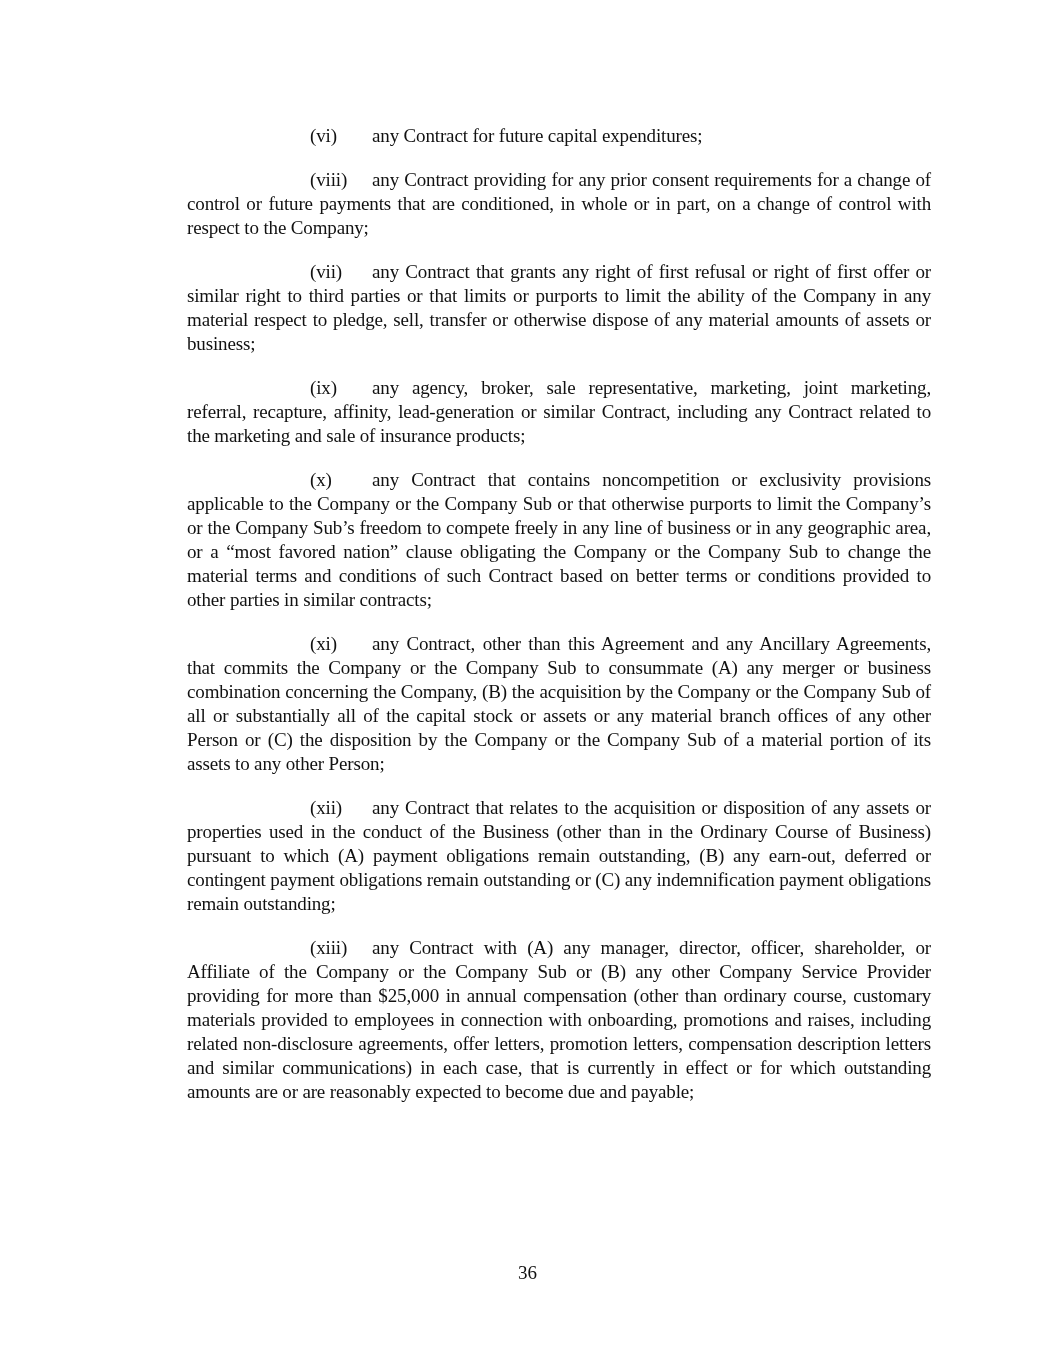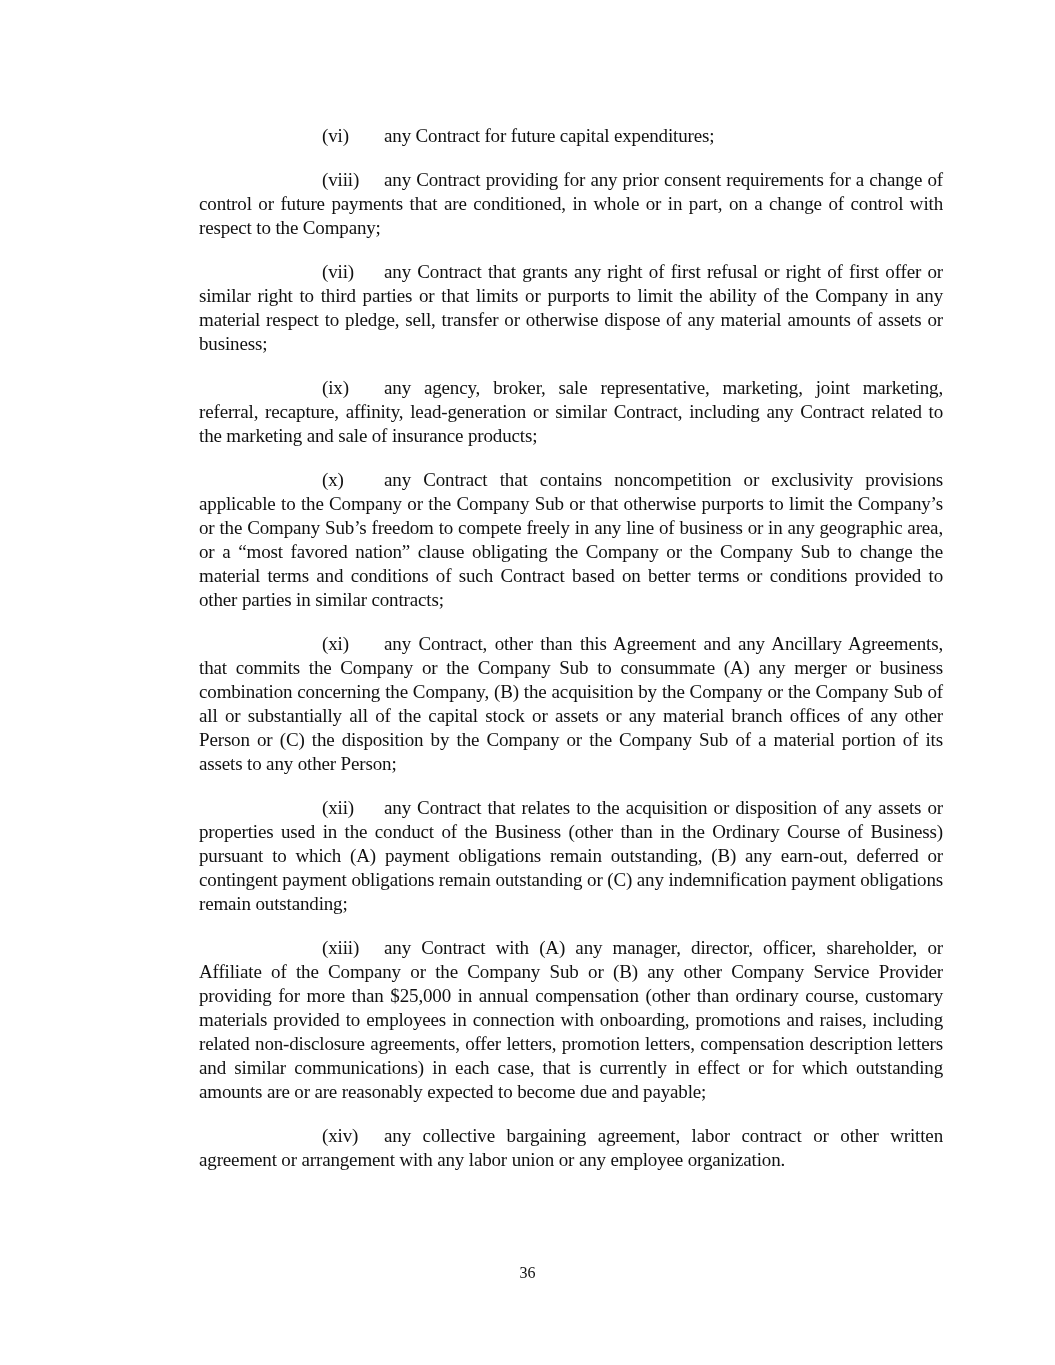--- a/index.html
+++ b/index.html
@@ -10,21 +10,21 @@
   body {
     width: 1055px;
     height: 1365px;
     position: relative;
     overflow: hidden;
     font-family: "Liberation Serif", "DejaVu Serif", serif;
     color: #111111;
   }
   .page {
     position: absolute;
-    left: 199px;
+    left: 187px;
     top: 124px;
     width: 744px;
   }
   .para {
     font-size: 19px;
     line-height: 24px;
     text-align: justify;
     margin: 0 0 20px 0;
     letter-spacing: -0.15px;
   }
@@ -35,21 +35,21 @@
   .para .label {
     display: inline-block;
     width: 62px;
   }
   .page-number {
     position: absolute;
     top: 1262px;
     left: 0;
     width: 1055px;
     text-align: center;
-    font-size: 16px;
+    font-size: 19px;
     line-height: 22px;
   }
 </style>
 </head>
 <body>
 
 <div class="page">
   <p class="para"><span class="first-indent"></span><span class="label">(vi)</span><span>any Contract for future capital expenditures;</span></p>
 
   <p class="para"><span class="first-indent"></span><span class="label">(viii)</span><span>any Contract providing for any prior consent requirements for a change of control or future payments that are conditioned, in whole or in part, on a change of control with respect to the Company;</span></p>
@@ -59,16 +59,15 @@
   <p class="para"><span class="first-indent"></span><span class="label">(ix)</span><span>any agency, broker, sale representative, marketing, joint marketing, referral, recapture, affinity, lead-generation or similar Contract, including any Contract related to the marketing and sale of insurance products;</span></p>
 
   <p class="para"><span class="first-indent"></span><span class="label">(x)</span><span>any Contract that contains noncompetition or exclusivity provisions applicable to the Company or the Company Sub or that otherwise purports to limit the Company’s or the Company Sub’s freedom to compete freely in any line of business or in any geographic area, or a “most favored nation” clause obligating the Company or the Company Sub to change the material terms and conditions of such Contract based on better terms or conditions provided to other parties in similar contracts;</span></p>
 
   <p class="para"><span class="first-indent"></span><span class="label">(xi)</span><span>any Contract, other than this Agreement and any Ancillary Agreements, that commits the Company or the Company Sub to consummate (A) any merger or business combination concerning the Company, (B) the acquisition by the Company or the Company Sub of all or substantially all of the capital stock or assets or any material branch offices of any other Person or (C) the disposition by the Company or the Company Sub of a material portion of its assets to any other Person;</span></p>
 
   <p class="para"><span class="first-indent"></span><span class="label">(xii)</span><span>any Contract that relates to the acquisition or disposition of any assets or properties used in the conduct of the Business (other than in the Ordinary Course of Business) pursuant to which (A) payment obligations remain outstanding, (B) any earn-out, deferred or contingent payment obligations remain outstanding or (C) any indemnification payment obligations remain outstanding;</span></p>
 
   <p class="para"><span class="first-indent"></span><span class="label">(xiii)</span><span>any Contract with (A) any manager, director, officer, shareholder, or Affiliate of the Company or the Company Sub or (B) any other Company Service Provider providing for more than $25,000 in annual compensation (other than ordinary course, customary materials provided to employees in connection with onboarding, promotions and raises, including related non-disclosure agreements, offer letters, promotion letters, compensation description letters and similar communications) in each case, that is currently in effect or for which outstanding amounts are or are reasonably expected to become due and payable;</span></p>
 
-  <p class="para"><span class="first-indent"></span><span class="label">(xiv)</span><span>any collective bargaining agreement, labor contract or other written agreement or arrangement with any labor union or any employee organization.</span></p>
 </div>
 
 <div class="page-number">36</div>
 
 </body></html>

